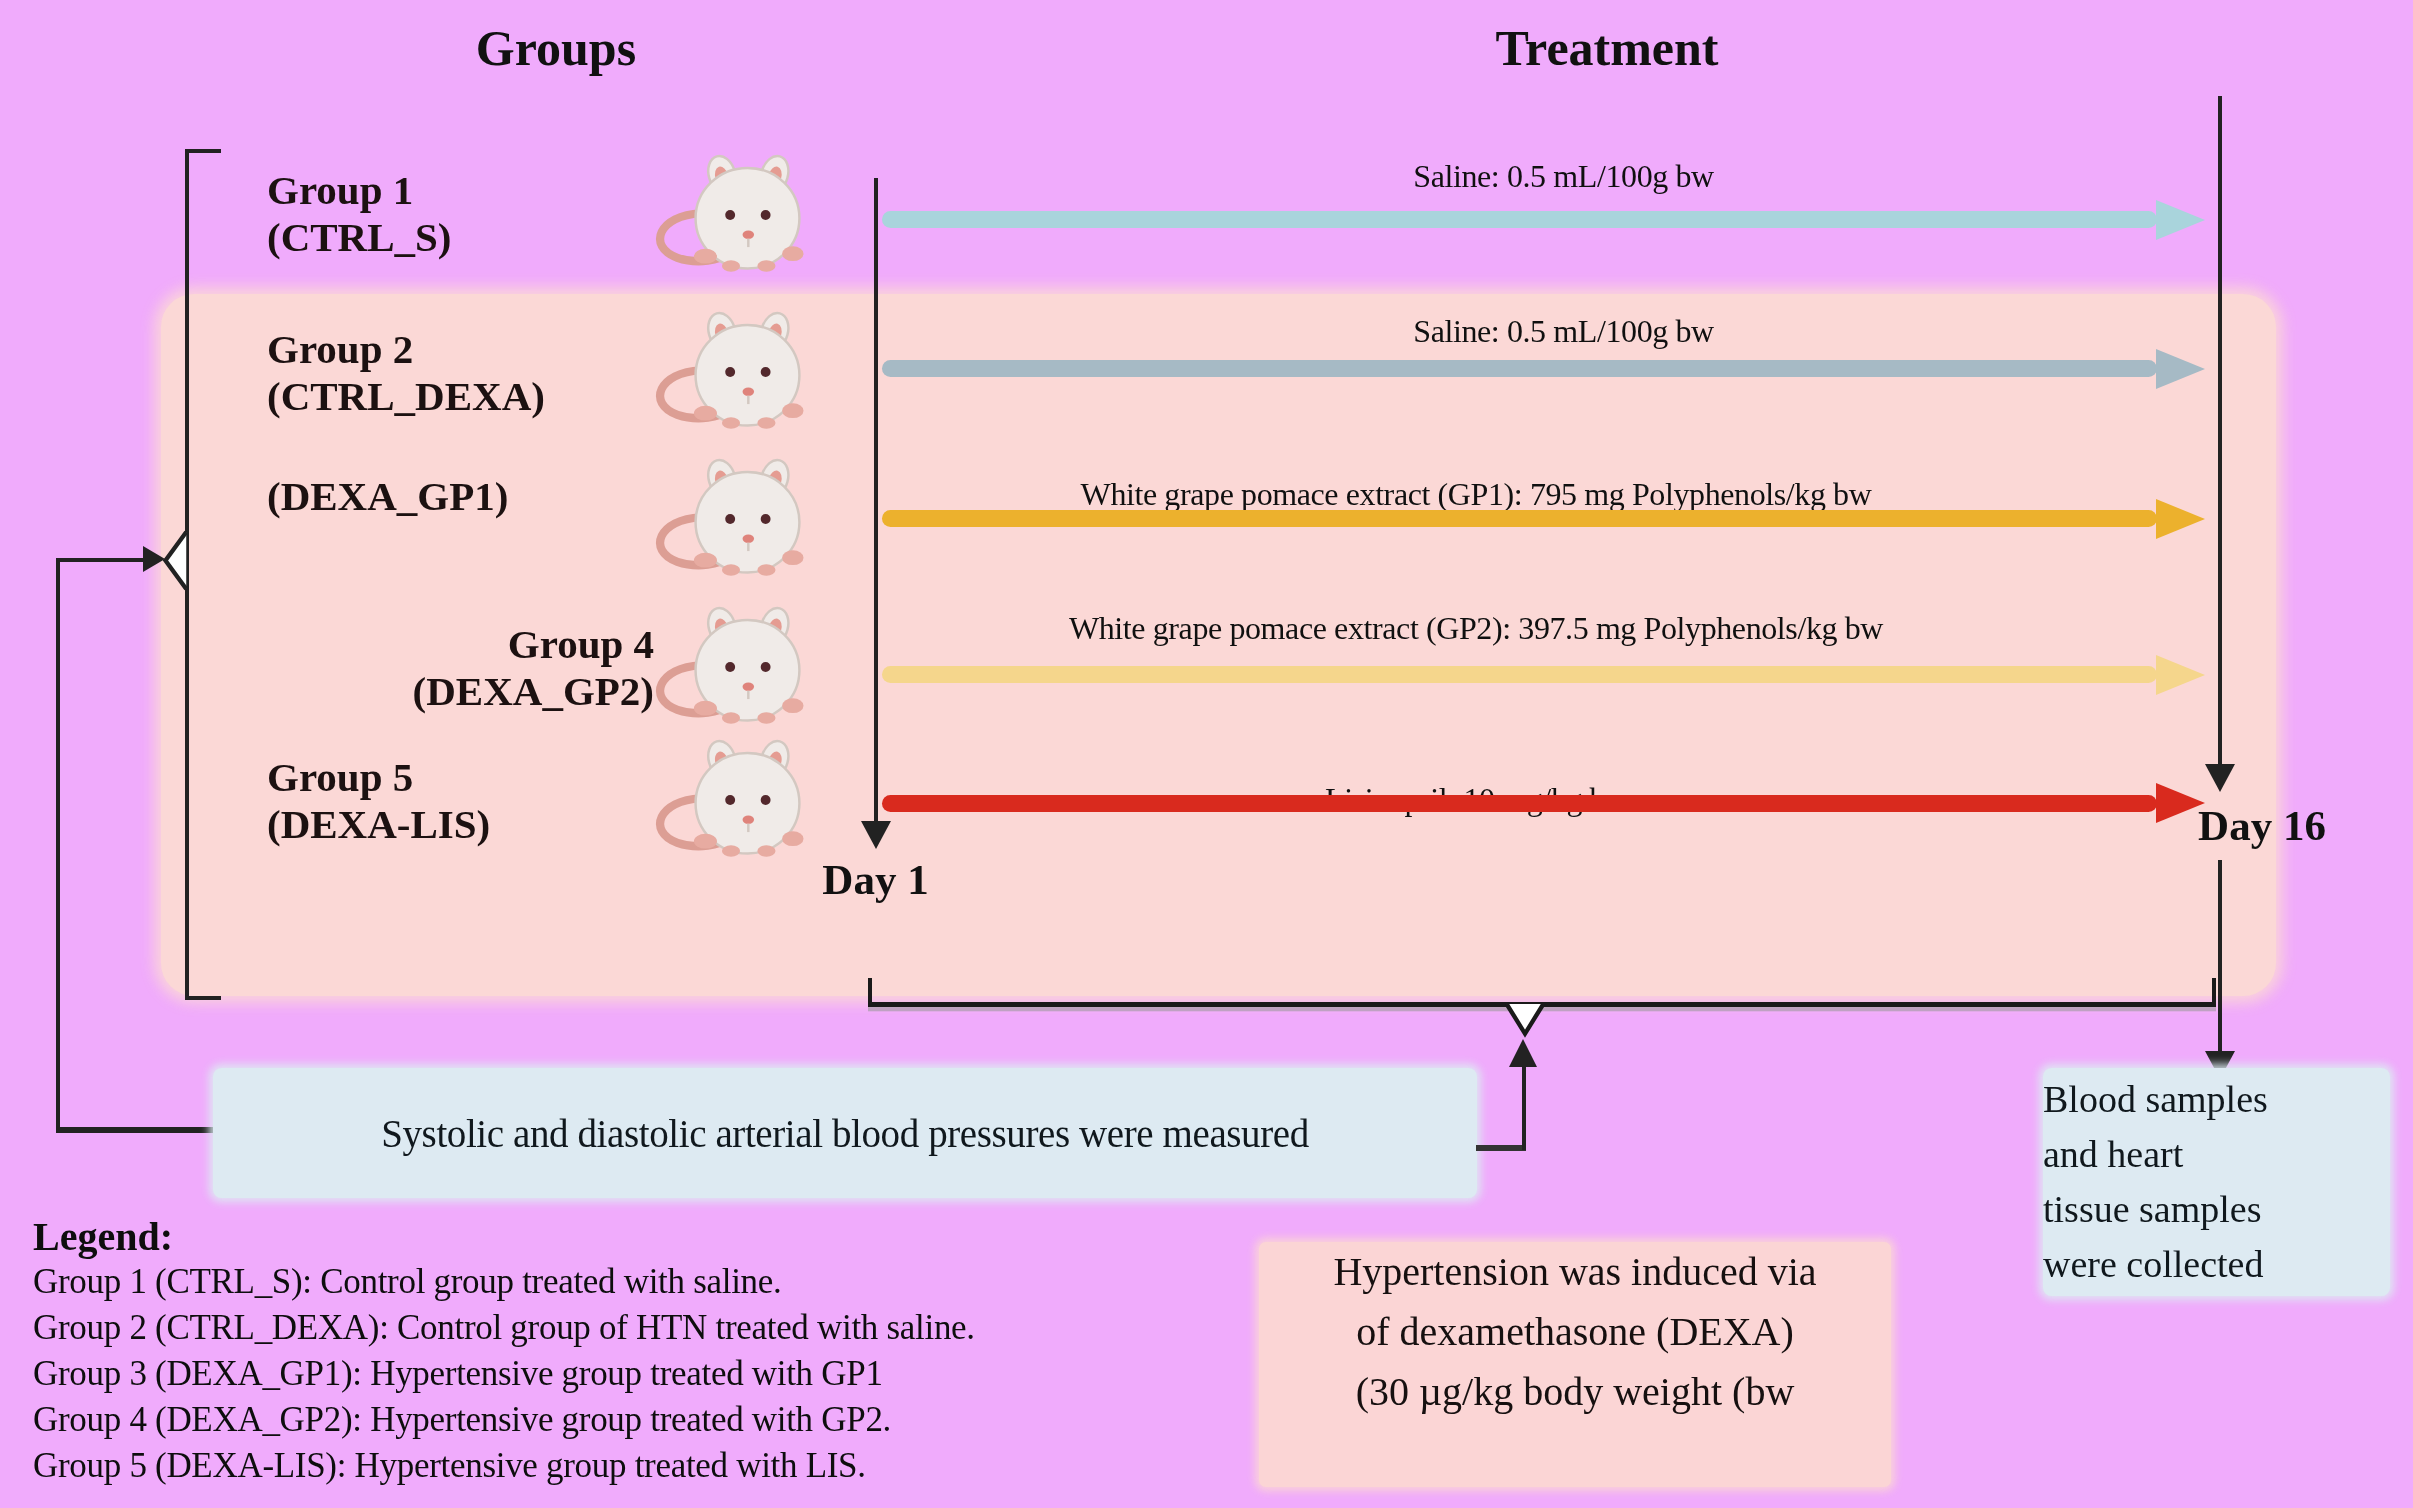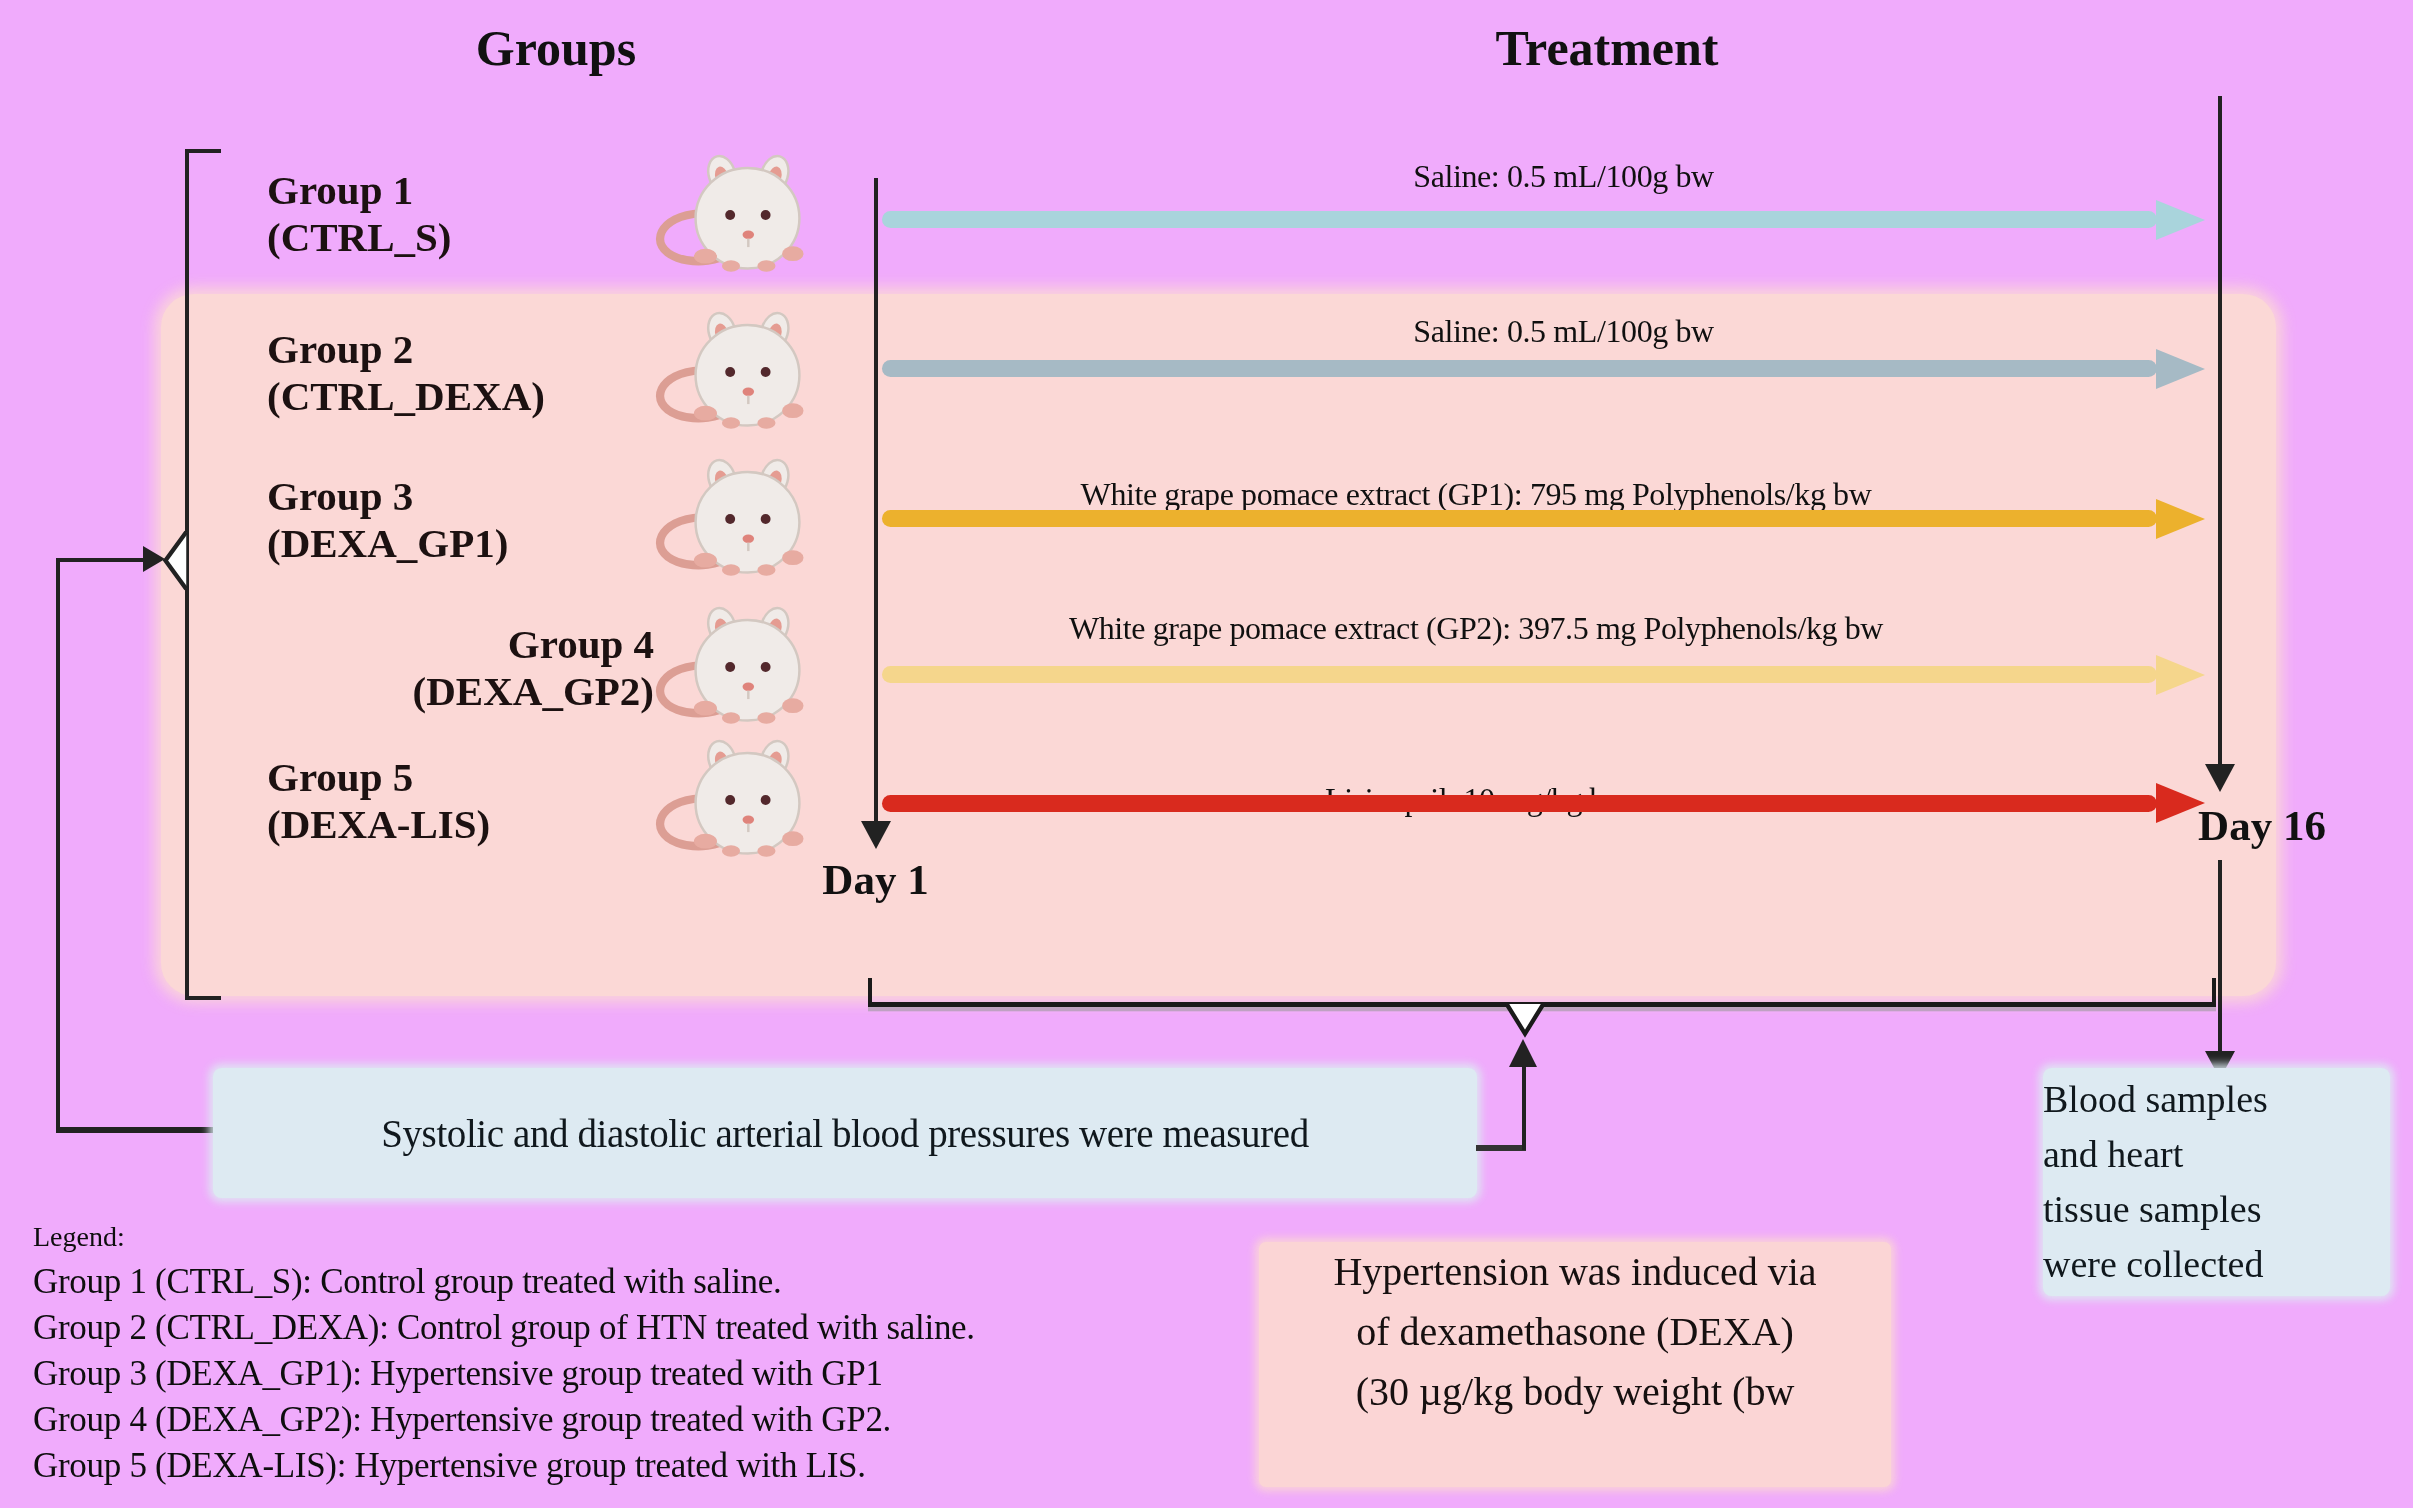--- a/index.html
+++ b/index.html
@@ -36,21 +36,21 @@
   
   #bracket-bar{left:868px;top:1002px;width:1348px;height:5.2px;background:#1a1a1a;box-shadow:0 4.3px 0 rgba(150,150,150,.55);}
   .riser{width:4.3px;height:28px;background:#1a1a1a;top:978px;}
   
   .blue-box{background:#ddeaf2;border-radius:8.7px;box-shadow:0 0 8.7px 3.5px rgba(221,234,242,.9);}
   #bp-box{left:213px;top:1068px;width:1264px;height:130px;display:flex;align-items:center;justify-content:center;font-size:39px;letter-spacing:-0.4px;color:#10181d;}
   #samples-box{left:2043px;top:1068px;width:347px;height:228px;text-align:left;font-size:38px;line-height:55px;padding-top:3.5px;box-sizing:border-box;color:#10181d;}
   #htn-box{left:1259px;top:1242px;width:632px;height:245px;background:#fbd5d5;border-radius:7px;text-align:center;font-size:40px;line-height:60px;color:#161010;box-shadow:0 0 8.7px 3.5px rgba(251,213,213,.9);}
   
   #legend{left:33px;top:1214px;width:1242px;color:#0e0e0e;}
-  #legend .legend-title{font-size:28px;font-weight:normal;line-height:45px;}
+  #legend .legend-title{font-size:40px;font-weight:bold;line-height:45px;}
   #legend .legend-item{font-size:35px;line-height:46px;letter-spacing:-0.3px;}
 </style>
 </head>
 <body>
 
 <div id="canvas">
 
   <div class="abs" id="highlight-box"></div>
 
   <div class="abs title" style="left:417px;top:19px;width:278px;">Groups</div>
@@ -70,21 +70,20 @@
 
   <div class="abs group-label" style="left:267px;top:167px;">
     <div>Group 1</div>
     <div>(CTRL_S)</div>
   </div>
   <div class="abs group-label" style="left:267px;top:326px;">
     <div>Group 2</div>
     <div>(CTRL_DEXA)</div>
   </div>
   <div class="abs group-label" style="left:267px;top:473px;">
-    <div>Group 3</div>
     <div>(DEXA_GP1)</div>
   </div>
   <div class="abs group-label" style="left:281px;top:621px;text-align:right;">
     <div>Group 4</div>
     <div>(DEXA_GP2)</div>
   </div>
   <div class="abs group-label" style="left:267px;top:754px;">
     <div>Group 5</div>
     <div>(DEXA-LIS)</div>
   </div>

